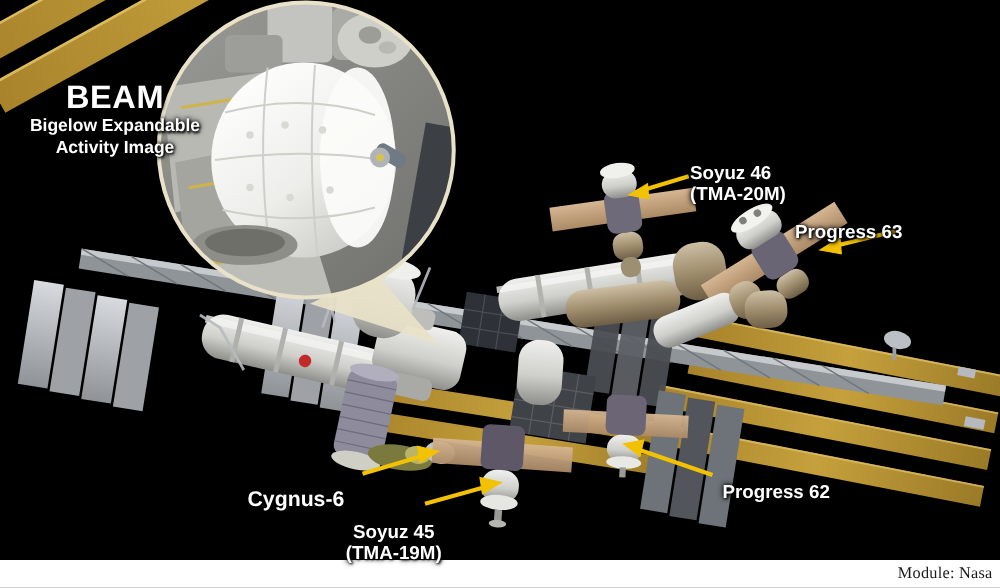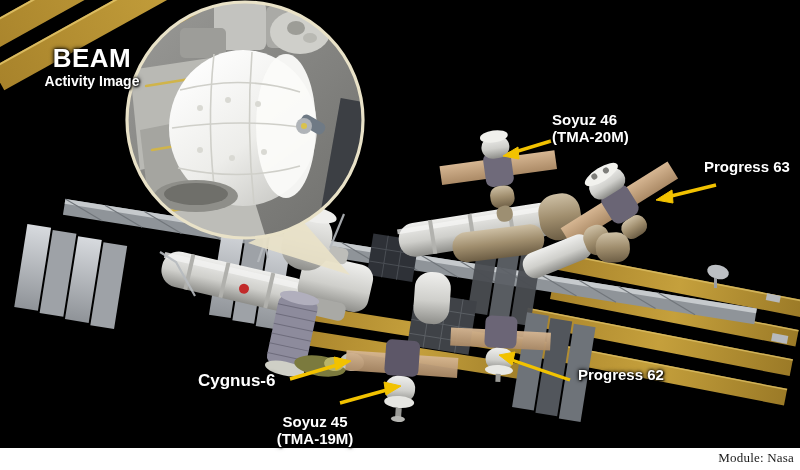--- a/index.html
+++ b/index.html
@@ -4,29 +4,29 @@
 <style>
   html,body{margin:0;padding:0;background:#fff;}
   body{width:800px;height:470px;overflow:hidden;
        font-family:"Liberation Sans","DejaVu Sans",sans-serif;}
   #stage{position:relative;width:800px;height:470px;background:#ffffff;}
   #photo{position:absolute;left:0;top:0;width:800px;height:448px;background:#000;overflow:hidden;}
   #photo svg{display:block;}
   .credit{position:absolute;right:6px;top:450px;font-family:"Liberation Serif","DejaVu Serif",serif;
           font-size:13px;color:#1a1a1a;letter-spacing:.2px;}
   .lbl{position:absolute;color:#ffffff;font-weight:bold;line-height:1.12;
-       text-shadow:0 0 3px #000,0 0 5px #000,1px 1px 2px #000;white-space:nowrap;}
+       text-shadow:0 0 3px #000,0 0 5px #000,1px 1px 2px #000;white-space:nowrap;margin-top:19px;}
   #beamTitle{left:12px;top:44px;width:160px;text-align:center;}
   #beamTitle .big{font-size:26px;letter-spacing:.5px;display:block;}
   #beamTitle .sub{font-size:14px;display:block;font-weight:bold;margin-top:1px;}
   #lblSoyuz46{left:552px;top:112px;width:130px;font-size:15px;text-align:left;}
-  #lblProgress63{left:704px;top:159px;font-size:15px;}
+  #lblProgress63{left:636px;top:159px;font-size:15px;}
   #lblProgress62{left:578px;top:367px;font-size:15px;}
   #lblCygnus6{left:198px;top:371px;font-size:17px;}
-  #lblSoyuz45{left:250px;top:414px;width:130px;font-size:15px;text-align:center;}
+  #lblSoyuz45{left:250px;top:399px;width:130px;font-size:15px;text-align:center;}
 </style>
 </head>
 <body>
 
 <div id="stage">
 
   <div id="photo">
     <svg width="800" height="448" viewBox="0 0 800 448">
       <defs>
         <linearGradient id="goldA" x1="0" y1="0" x2="0" y2="1">
@@ -382,20 +382,21 @@
         <g>
           <line x1="340" y1="403" x2="394" y2="388" stroke-width="3.4"></line>
           <polygon points="401,386 386,395 384,382"></polygon>
         </g>
       </g>
     </svg>
   </div>
 
   <div class="lbl" id="beamTitle">
     <span class="big">BEAM</span>
+    <span class="sub">Bigelow Expandable</span>
     <span class="sub">Activity Image</span>
   </div>
 
   <div class="lbl" id="lblSoyuz46">
     <div>Soyuz 46</div>
     <div>(TMA-20M)</div>
   </div>
 
   <div class="lbl" id="lblProgress63">
     <div>Progress 63</div>

